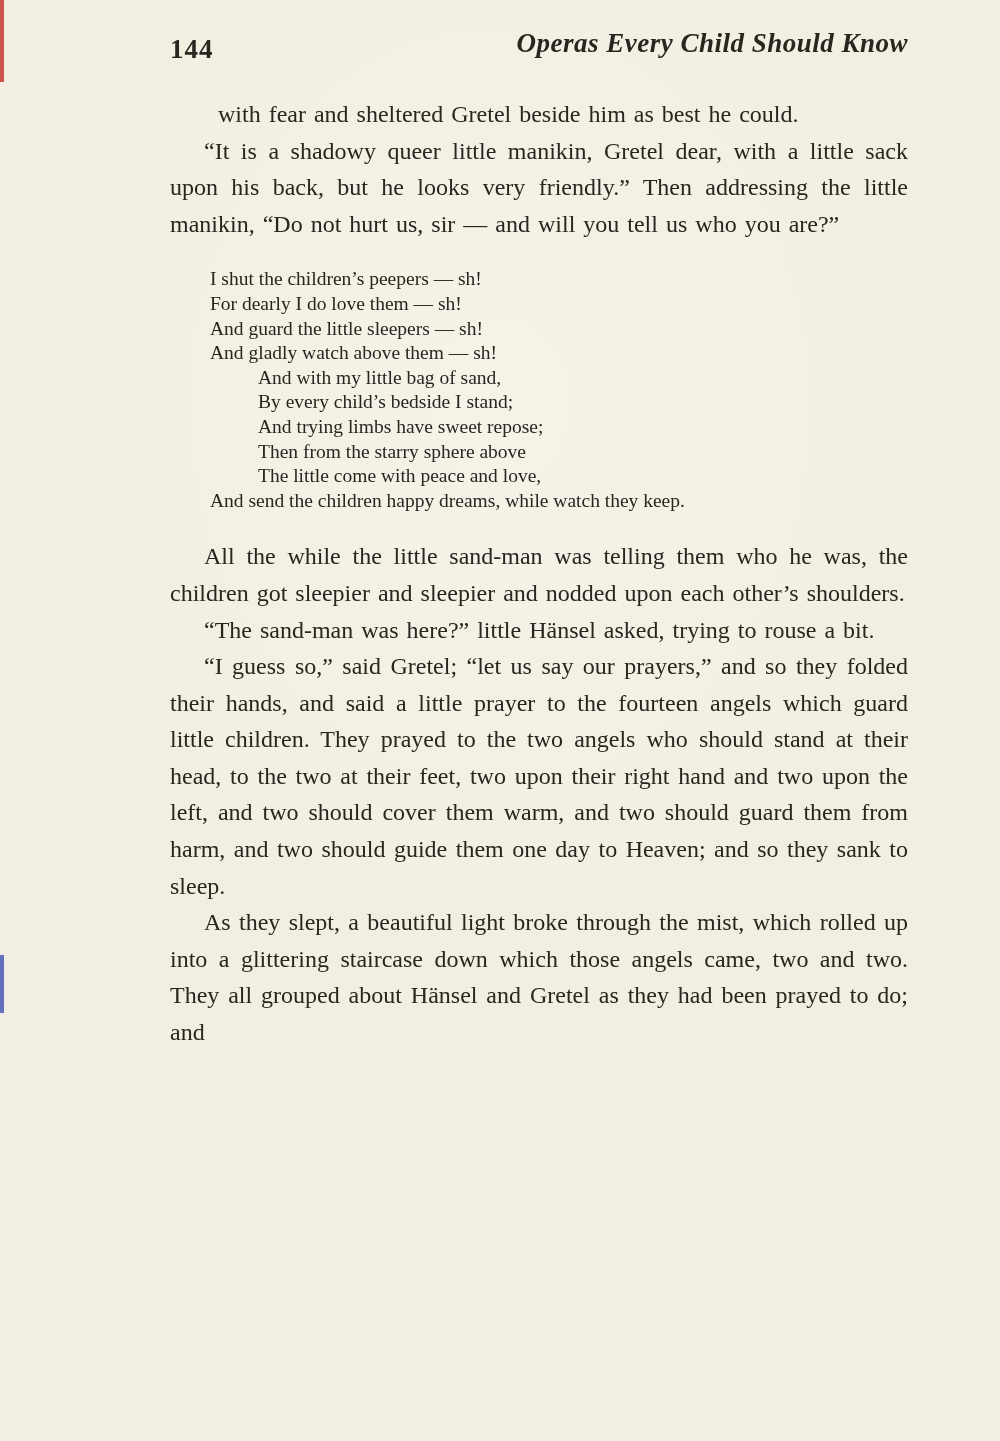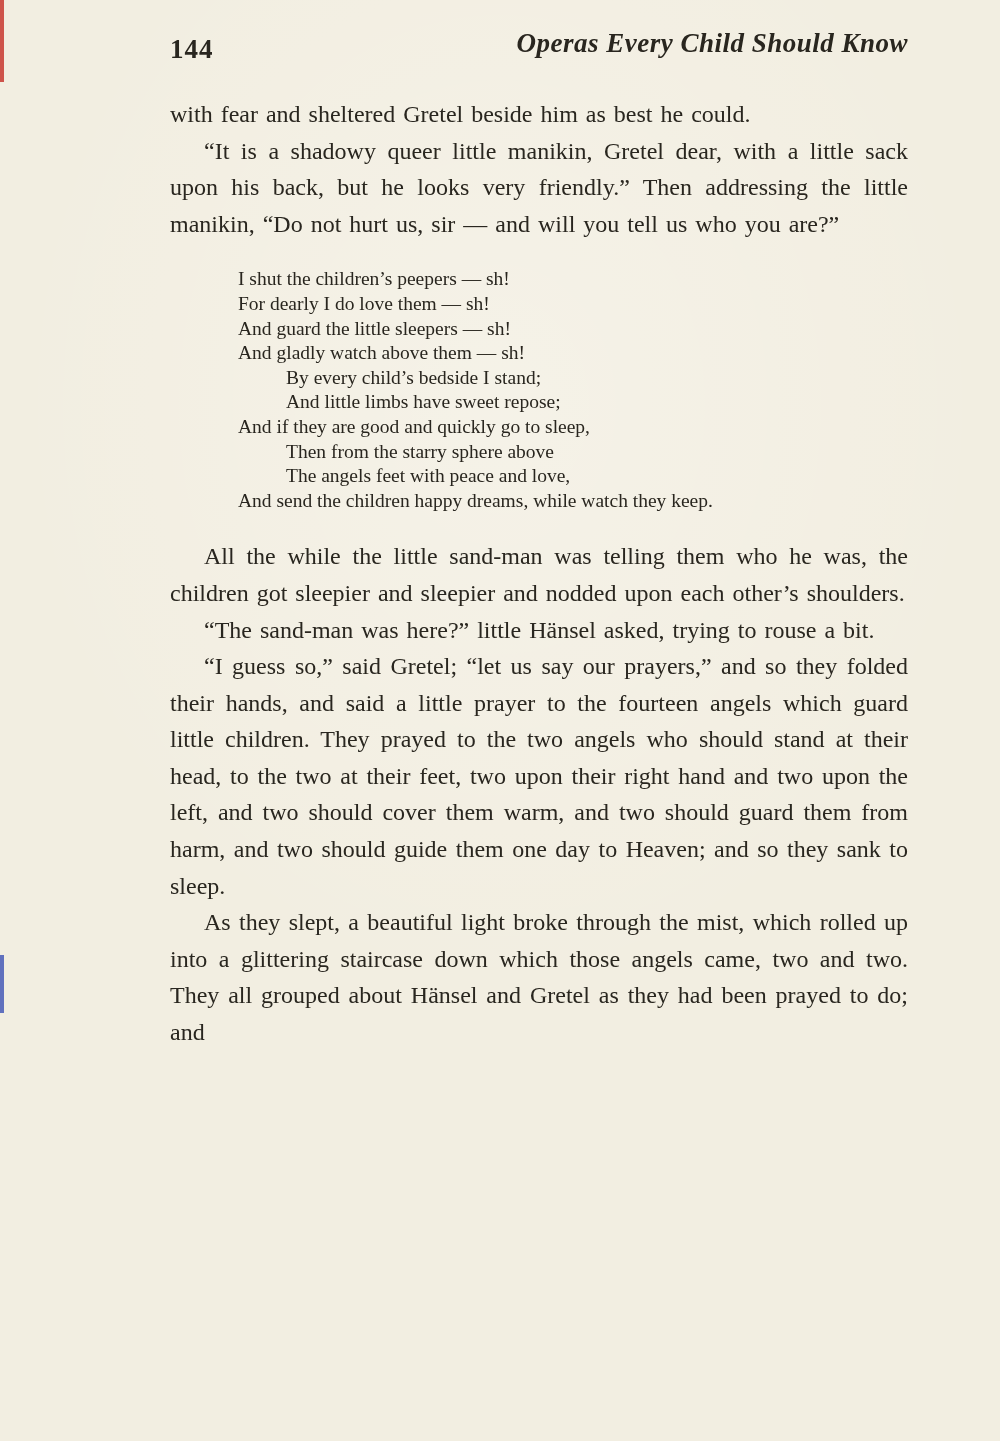--- a/index.html
+++ b/index.html
@@ -58,28 +58,28 @@
   }
 
   .body-para {
     margin: 0;
     font-size: 24px;
     line-height: 36.6px;
     text-align: justify;
     text-indent: 34px;
     word-spacing: 2px;
   }
-  .body-para.no-indent { text-indent: 0; }
+  .body-para.no-indent { text-indent: 0; margin-left: 48px; }
 
   .poem {
     margin: 25px 0 25px 40px;
     font-size: 19.5px;
     line-height: 24.6px;
   }
-  .poem-line { white-space: nowrap; margin-left: 28px; }
+  .poem-line { white-space: nowrap; }
   .poem-line.pi { padding-left: 48px; }
 </style>
 </head>
 <body>
 
 <div class="page">
 
   <div class="scan-edge top"></div>
   <div class="scan-edge bottom"></div>
 
@@ -93,25 +93,25 @@
     <main>
 
       <p class="body-para no-indent">with fear and sheltered Gretel beside him as best he could.</p>
       <p class="body-para">“It is a shadowy queer little manikin, Gretel dear, with a little sack upon his back, but he looks very friendly.” Then addressing the little manikin, “Do not hurt us, sir — and will you tell us who you are?”</p>
 
       <div class="poem">
         <div class="poem-line">I shut the children’s peepers — sh!</div>
         <div class="poem-line">For dearly I do love them — sh!</div>
         <div class="poem-line">And guard the little sleepers — sh!</div>
         <div class="poem-line">And gladly watch above them — sh!</div>
+        <div class="poem-line pi">And with my little bag of sand,</div>
         <div class="poem-line pi">By every child’s bedside I stand;</div>
-        <div class="poem-line pi">And little limbs have sweet repose;</div>
-        <div class="poem-line">And if they are good and quickly go to sleep,</div>
+        <div class="poem-line pi">And trying limbs have sweet repose;</div>
         <div class="poem-line pi">Then from the starry sphere above</div>
-        <div class="poem-line pi">The angels feet with peace and love,</div>
+        <div class="poem-line pi">The little come with peace and love,</div>
         <div class="poem-line">And send the children happy dreams, while watch they keep.</div>
       </div>
 
       <p class="body-para">All the while the little sand-man was telling them who he was, the children got sleepier and sleepier and nodded upon each other’s shoulders.</p>
       <p class="body-para">“The sand-man was here?” little Hänsel asked, trying to rouse a bit.</p>
       <p class="body-para">“I guess so,” said Gretel; “let us say our prayers,” and so they folded their hands, and said a little prayer to the fourteen angels which guard little children.  They prayed to the two angels who should stand at their head, to the two at their feet, two upon their right hand and two upon the left, and two should cover them warm, and two should guard them from harm, and two should guide them one day to Heaven; and so they sank to sleep.</p>
       <p class="body-para">As they slept, a beautiful light broke through the mist, which rolled up into a glittering staircase down which those angels came, two and two.  They all grouped about Hänsel and Gretel as they had been prayed to do; and</p>
 
     </main>
 

